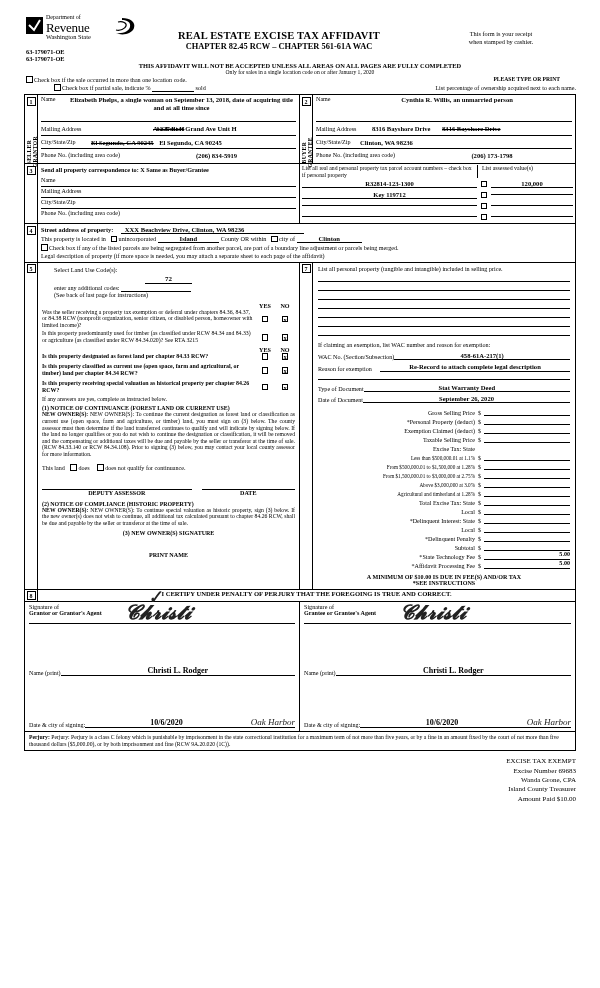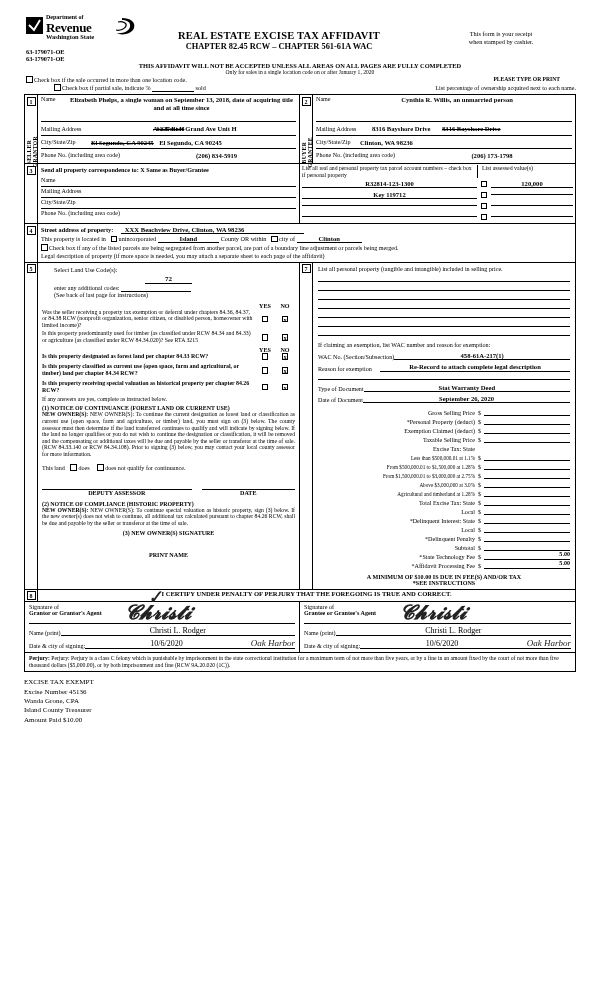--- a/index.html
+++ b/index.html
@@ -5,21 +5,21 @@
   * { box-sizing: border-box; }
   html, body { margin:0; padding:0; background:#fff; }
   body {
     width:600px; height:988px;
     font-family:"Liberation Serif", serif;
     font-size:6.2px; color:#000;
     position:relative;
   }
   .page { position:absolute; left:0; top:0; width:600px; height:988px; }
   .sheet { position:absolute; left:24px; top:14px; width:552px; }
-  .dept { position:absolute; left:26px; top:2px; font-size:6.5px; font-weight:bold; line-height:1.05; }
+  .dept { position:absolute; left:26px; top:2px; font-size:6.5px; font-weight:normal; line-height:1.05; }
   .dept .big { font-size:13px; letter-spacing:-0.3px; display:block; }
   .dept .small2 { font-size:6.4px; display:block; }
 
   .formnum { position:absolute; left:2px; top:36px; font-size:6.3px; font-weight:bold; line-height:1.15; }
 
   .title-block { text-align:center; }
   .title-block .t1 { font-size:10.5px; font-weight:bold; letter-spacing:0.2px; }
   .title-block .t2 { font-size:8.4px; font-weight:bold; margin-top:1px; }
 
   .receipt { position:absolute; right:0; top:36px; width:150px; text-align:center; font-size:6.3px; line-height:1.3; }
@@ -36,23 +36,23 @@
     text-align:center;
   }
 
   .smallcb { display:inline-block; width:6.5px; height:6.5px; border:0.8px solid #000; vertical-align:-1px; }
   .xmark { font-size:6.5px; font-weight:bold; line-height:6.5px; text-align:center; }
 
   .money-row { display:flex; align-items:flex-end; font-size:6.1px; }
 
   .sig { font-family:"Liberation Serif", serif; font-style:italic; font-size:12px; color:#222; }
 
-  .exempt-box { text-align:left; font-size:7px; line-height:1.35; }
-
-  .hand { font-family:"Liberation Serif", serif; font-weight:normal; }
+  .exempt-box { text-align:right; font-size:7px; line-height:1.35; }
+
+  .hand { font-family:"Liberation Serif", serif; font-weight:bold;margin-top:40px; }
 </style>
 </head>
 <body>
 
 <div class="page">
 <div class="sheet">
 
   <div style="position:relative;height:52px;">
 
     <div style="position:absolute;left:2px;top:2px;width:150px;height:24px;">
@@ -518,20 +518,20 @@
       </div>
     </div>
   </div>
 
   <div style="border:1px solid #000;border-top:none;padding:2px 4px;font-size:5.7px;line-height:1.2;">
     <span style="font-weight:bold;">Perjury:</span> <span>Perjury: Perjury is a class C felony which is punishable by imprisonment in the state correctional institution for a maximum term of not more than five years, or by a fine in an amount fixed by the court of not more than five thousand dollars ($5,000.00), or by both imprisonment and fine (RCW 9A.20.020 (1C)).</span>
   </div>
 
   <div class="exempt-box" style="margin-top:6px;">
     <div>EXCISE TAX EXEMPT</div>
-    <div>Excise Number 45136</div>
+    <div>Excise Number 69683</div>
     <div>Wanda Grone, CPA</div>
     <div>Island County Treasurer</div>
     <div>Amount Paid $10.00</div>
   </div>
 
 </div>
 </div>
 
 </body></html>

